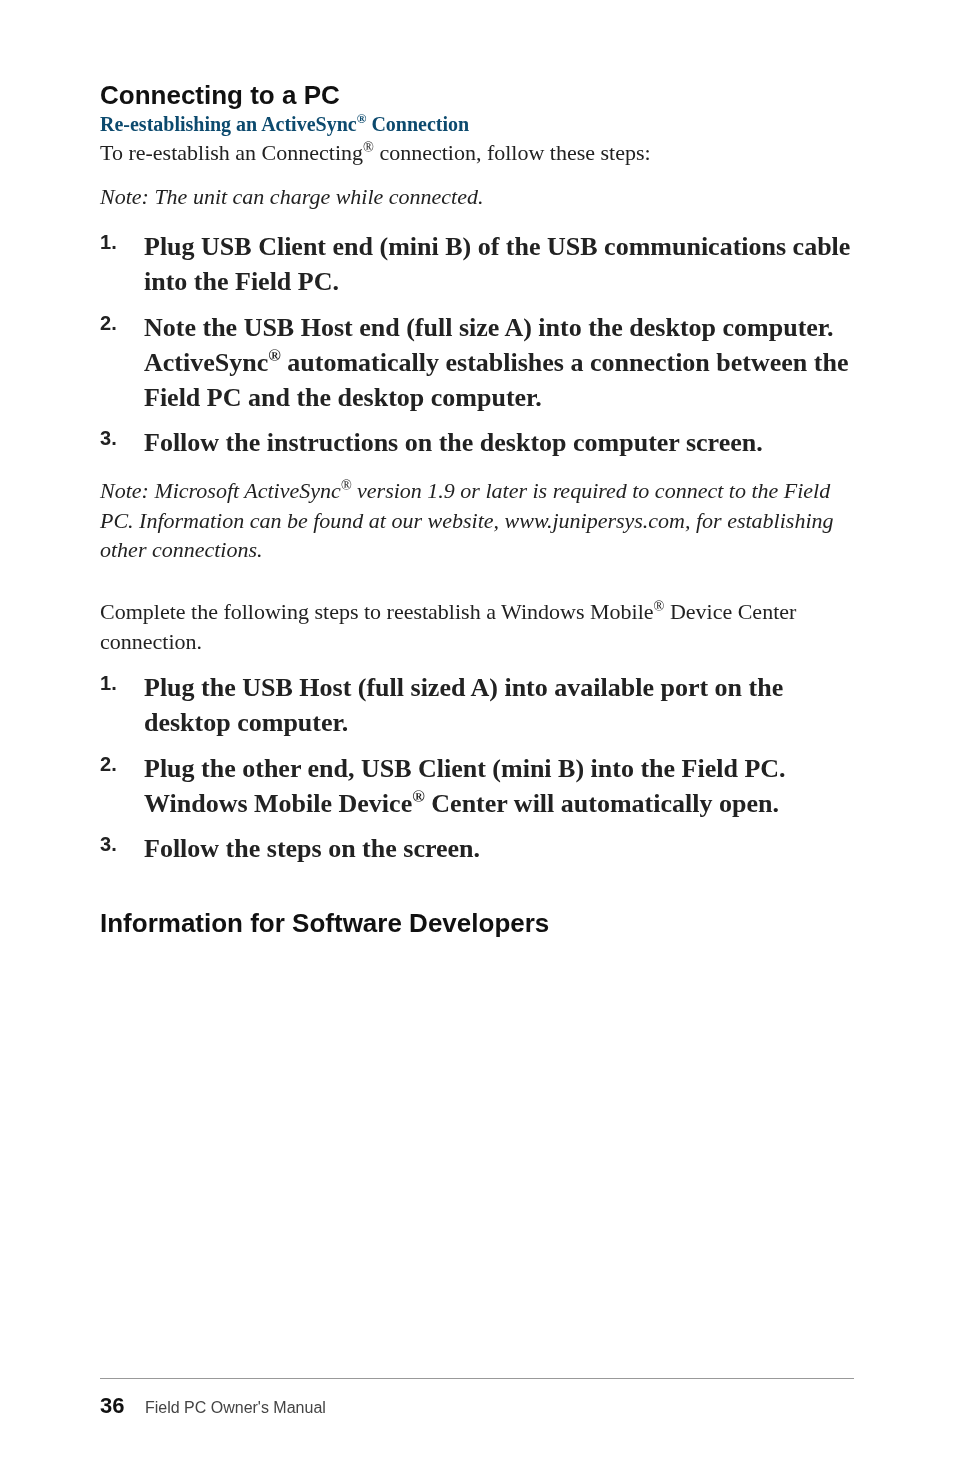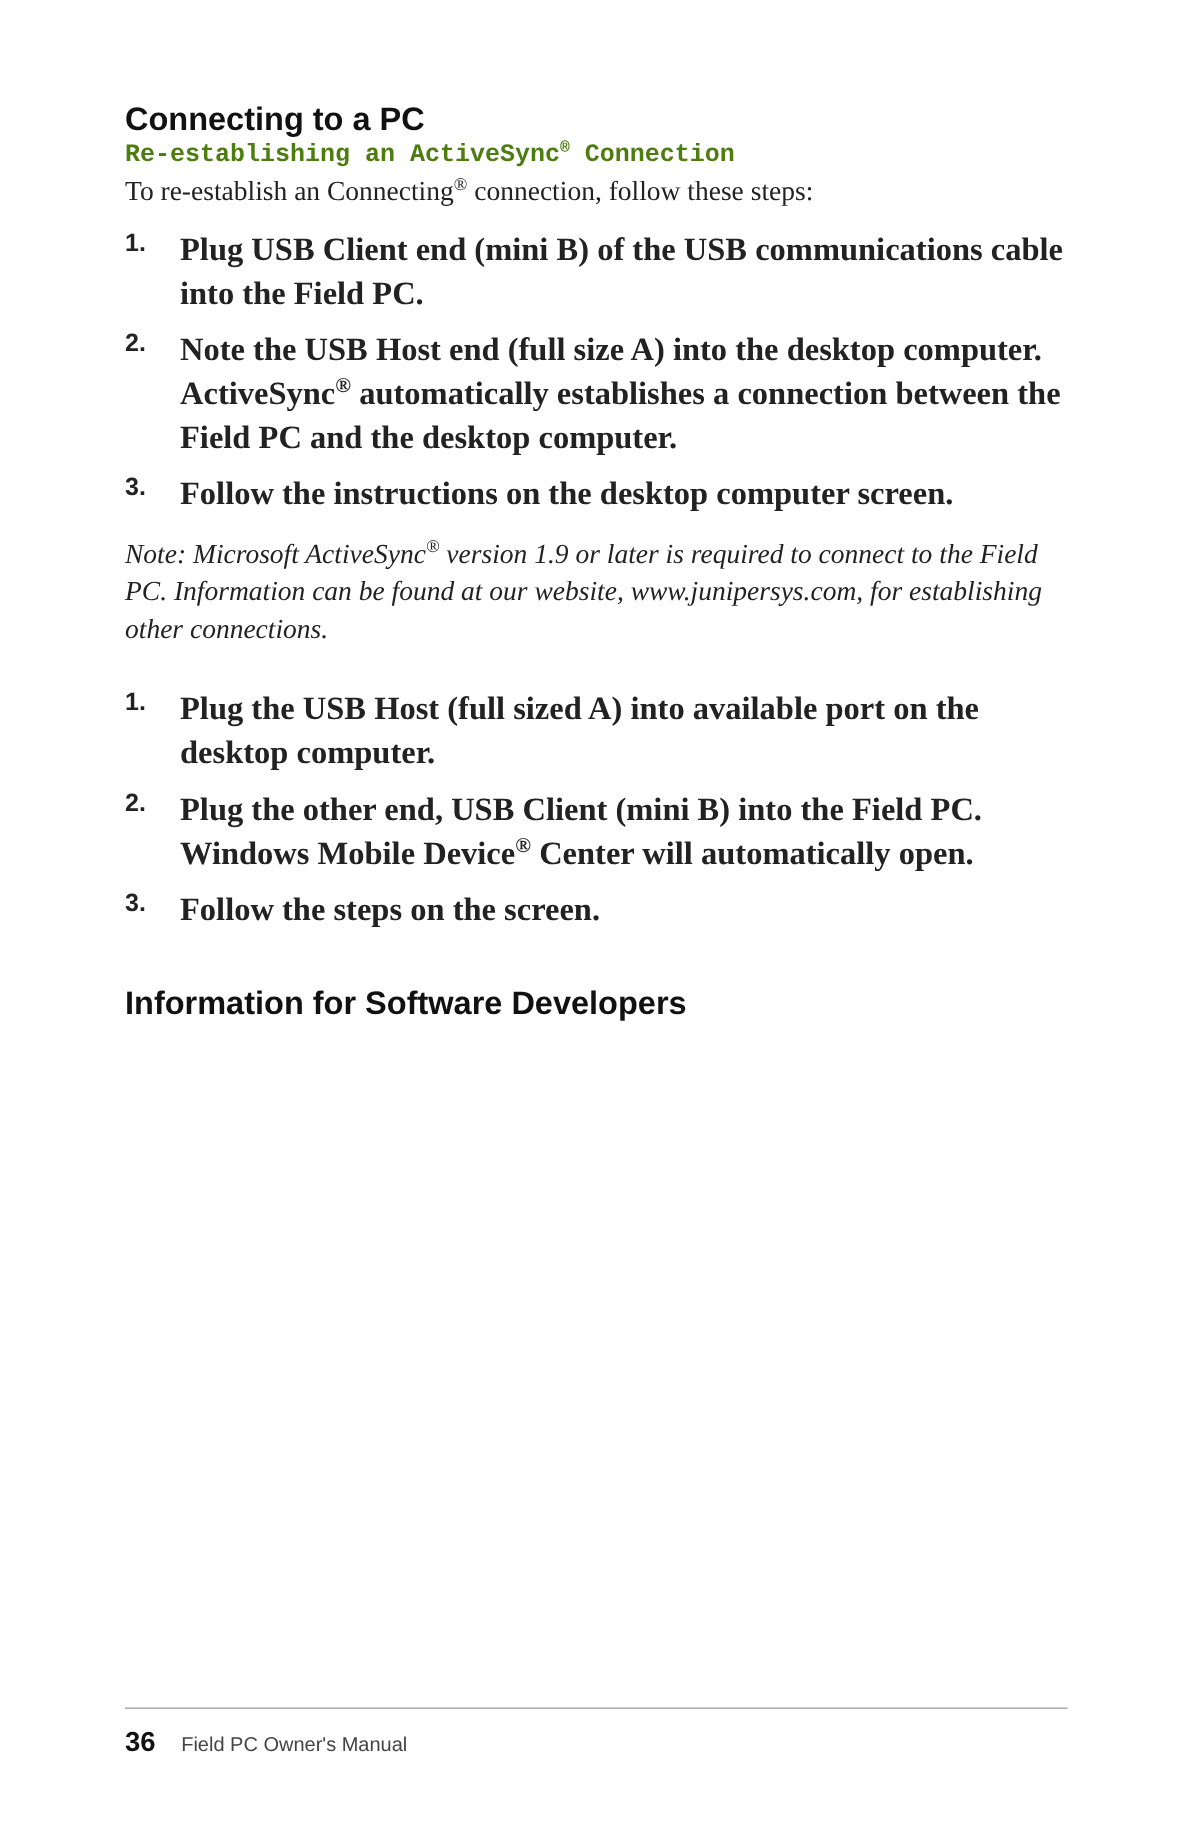--- a/index.html
+++ b/index.html
@@ -18,25 +18,25 @@
   position: relative;
 }
 h2.section-title {
   font-family: "Myriad Pro", "Segoe UI", "Helvetica Neue", Arial, sans-serif;
   font-weight: 700;
   font-size: 26px;
   margin: 0 0 2px 0;
   color: #111;
 }
 h3.subheading {
-  font-family: Liberation Mono, monospace;
+  font-family: Liberation Serif, serif;
   font-weight: 700;
   font-size: 20px;
   margin: 0 0 2px 0;
-  color: #4d7c0f;
+  color: #0c4a6e;
 }
 p.body {
   font-size: 22px;
   line-height: 1.35;
   margin: 0 0 14px 0;
 }
 p.note {
   font-style: italic;
   font-size: 22px;
   line-height: 1.35;
@@ -65,21 +65,21 @@
   font-weight: 700;
   font-family: "Myriad Pro", "Segoe UI", "Helvetica Neue", Arial, sans-serif;
   font-size: 20px;
 }
 .spacer-lg { height: 26px; }
 .spacer-md { height: 14px; }
 .footer {
   position: absolute;
   left: 100px;
   right: 100px;
-  bottom: 68px;
+  bottom: 56px;
   border-top: 1px solid #999;
   padding-top: 14px;
   font-family: "Myriad Pro", "Segoe UI", "Helvetica Neue", Arial, sans-serif;
   font-size: 16px;
   color: #444;
 }
 .footer .pagenum {
   font-weight: 700;
   font-size: 22px;
   color: #111;
@@ -95,36 +95,40 @@
   <h2 class="section-title">Connecting to a PC</h2>
 
   <h3 class="subheading">
     <span>Re-establishing an ActiveSync</span><sup>®</sup><span> Connection</span>
   </h3>
 
   <p class="body">
     <span>To re-establish an Connecting</span><sup>®</sup><span> connection, follow these steps:</span>
   </p>
 
+  <p class="note">Note: The unit can charge while connected.</p>
 
   <ol class="steps">
     <li>Plug USB Client end (mini B) of the USB communications cable into the Field PC.</li>
     <li>
       <span>Note the USB Host end (full size A) into the desktop computer. ActiveSync</span><sup>®</sup><span> automatically establishes a connection between the Field PC and the desktop computer.</span>
     </li>
     <li>Follow the instructions on the desktop computer screen.</li>
   </ol>
 
   <p class="note">
     <span>Note: Microsoft ActiveSync</span><sup>®</sup><span> version 1.9 or later is required to connect to the Field PC. Information can be found at our website, www.junipersys.com, for establishing other connections.</span>
   </p>
 
   <div class="spacer-md"></div>
 
 
+  <p class="body">
+    <span>Complete the following steps to reestablish a Windows Mobile</span><sup>®</sup><span> Device Center connection.</span>
+  </p>
 
   <ol class="steps">
     <li>Plug the USB Host (full sized A) into available port on the desktop computer.</li>
     <li>
       <span>Plug the other end, USB Client (mini B) into the Field PC. Windows Mobile Device</span><sup>®</sup><span> Center will automatically open.</span>
     </li>
     <li>Follow the steps on the screen.</li>
   </ol>
 
   <div class="spacer-lg"></div>

